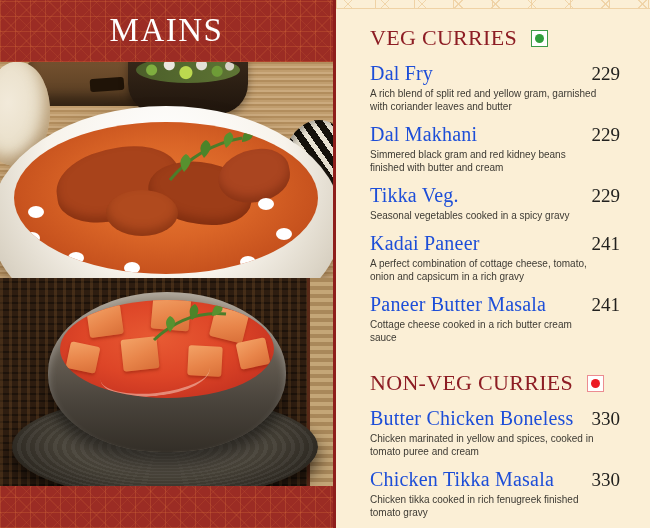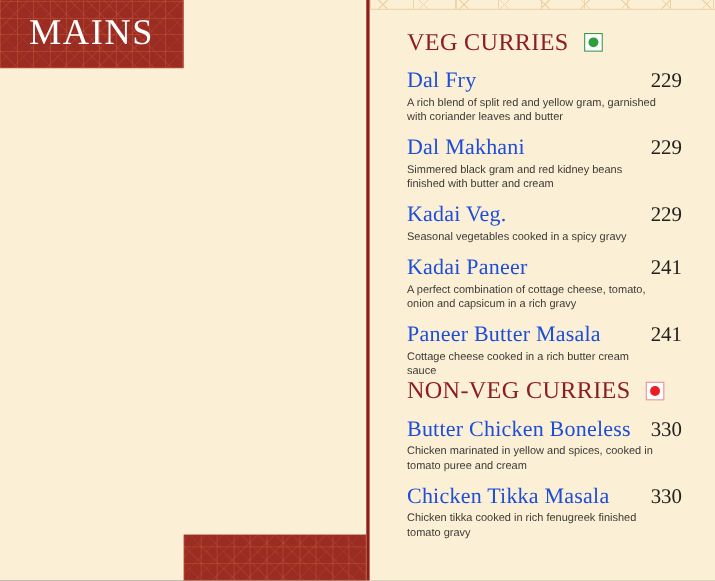--- a/index.html
+++ b/index.html
@@ -3,21 +3,21 @@
 <meta charset="utf-8">
 <style>
   * { margin:0; padding:0; box-sizing:border-box; }
   html,body { background:#666; }
   .stage {
     position:relative; width:650px; height:528px; overflow:hidden;
     background:#FBEFD6; font-family:"Liberation Serif", serif;
     display:flex;
   }
   
-  .left { position:relative; width:333px; height:528px; flex:0 0 333px; display:flex; flex-direction:row; }
+  .left { position:relative; width:333px; height:528px; flex:0 0 333px; display:flex; flex-direction:column; }
   .band {
     position:relative; width:100%;
     background-color:#9B2C24;
     background-image:
       repeating-linear-gradient(0deg, rgba(216,112,58,.30) 0 1px, transparent 1px 15px),
       repeating-linear-gradient(90deg, rgba(216,112,58,.30) 0 1px, transparent 1px 15px),
       repeating-linear-gradient(45deg, rgba(216,112,58,.16) 0 1px, transparent 1px 11px),
       repeating-linear-gradient(-45deg, rgba(216,112,58,.16) 0 1px, transparent 1px 11px);
   }
   .band.top { height:62px; }
@@ -113,21 +113,21 @@
   .right { position:relative; flex:1; background:#FBEFD6; border-left:3px solid #8E1E1B;
     padding:0 30px 0 34px; overflow:hidden; }
   .deco { position:absolute; left:0; top:0; right:0; height:9px;
     border-bottom:1px solid #EFD2A5;
     background:
       repeating-linear-gradient(90deg, #EFD2A5 0 1px, transparent 1px 39px),
       repeating-linear-gradient(45deg, transparent 0 11px, rgba(239,210,165,.9) 11px 12px, transparent 12px 26px),
       repeating-linear-gradient(135deg, transparent 0 11px, rgba(239,210,165,.9) 11px 12px, transparent 12px 26px); }
   .sec-head { display:flex; align-items:center; gap:14px; }
   .sec-head.first { margin-top:27px;align-items:center; }
-  .sec-head.second { }
+  .sec-head.second { margin-top:28px; }
   .sec-head h2 { font-size:22px; font-weight:normal; color:#8D1D24; letter-spacing:.3px; line-height:1; }
   .diet { display:inline-flex; width:17px; height:17px; border:1px solid; background:#FFFFFF;
     align-items:center; justify-content:center; flex:0 0 auto; }
   .diet .dot { width:9px; height:9px; border-radius:50%; }
   .diet.veg { border-color:#3C9A47; }
   .diet.veg .dot { background:#2F9E3C; }
   .diet.nonveg { border-color:#EC8C91; }
   .diet.nonveg .dot { background:#EC1B24; }
   .item { margin-top:10px; }
   .item .row { display:flex; align-items:baseline; justify-content:space-between; }
@@ -217,21 +217,21 @@
     <div class="item">
       <div class="row">
         <h3>Dal Makhani</h3>
         <span class="price">229</span>
       </div>
       <p class="desc">Simmered black gram and red kidney beans finished with butter and cream</p>
     </div>
 
     <div class="item">
       <div class="row">
-        <h3>Kadai Veg.</h3>
+        <h3>Tikka Veg.</h3>
         <span class="price">229</span>
       </div>
       <p class="desc">Seasonal vegetables cooked in a spicy gravy</p>
     </div>
 
     <div class="item">
       <div class="row">
         <h3>Kadai Paneer</h3>
         <span class="price">241</span>
       </div>

